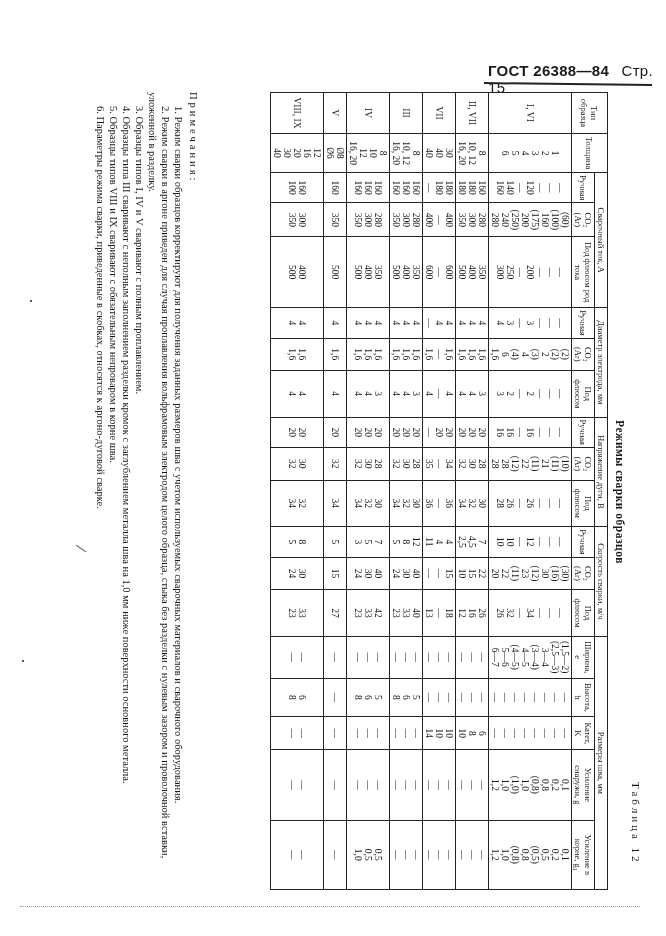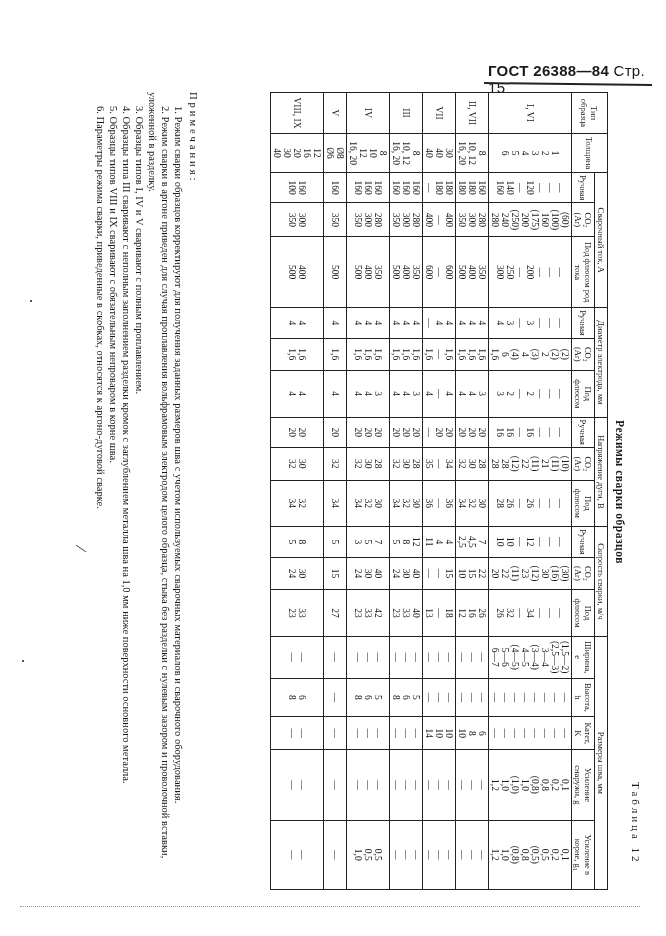--- a/index.html
+++ b/index.html
@@ -1,21 +1,21 @@
 <!DOCTYPE html>
 <html><head>
 <meta charset="utf-8">
 <style>
   html, body { margin:0; padding:0; }
   body { width:666px; height:936px; background:#ffffff; position:relative; overflow:hidden;
          font-family:"Liberation Serif", serif; color:#1a1a1a; }
   .page-header { position:absolute; left:488px; top:62px; width:165px; font-family:"Liberation Sans", sans-serif;
          font-weight:bold; font-size:15px; letter-spacing:0.3px; }
   .page-header .rule { position:absolute; left:-4px; top:21px; width:168px; height:2px; background:#222; transform:rotate(0.6deg); }
-  .page-header .std { margin-right:0; }
+  .page-header .std { margin-right:8px; }
   .page-header .pg { font-weight:normal; }
   
   .rot { position:absolute; left:640px; top:92px; width:800px; height:590px; transform-origin:0 0; transform:rotate(90deg); }
   .tbl-caption { position:absolute; right:10px; top:0; font-size:11px; letter-spacing:3px; }
   table.grid { border-collapse:collapse; font-size:9.5px; line-height:10px; width:798px; }
   table.grid th, table.grid td { border:1px solid #222; padding:1px 2px; text-align:center; vertical-align:middle; }
   table.grid th { font-weight:normal; font-size:8.5px; }
   table.grid td.lines { white-space:pre; }
   .notes { position:absolute; left:0; top:0; width:800px; font-size:10.5px; line-height:13px; }
   .notes .head { letter-spacing:3px; margin-bottom:2px; }

